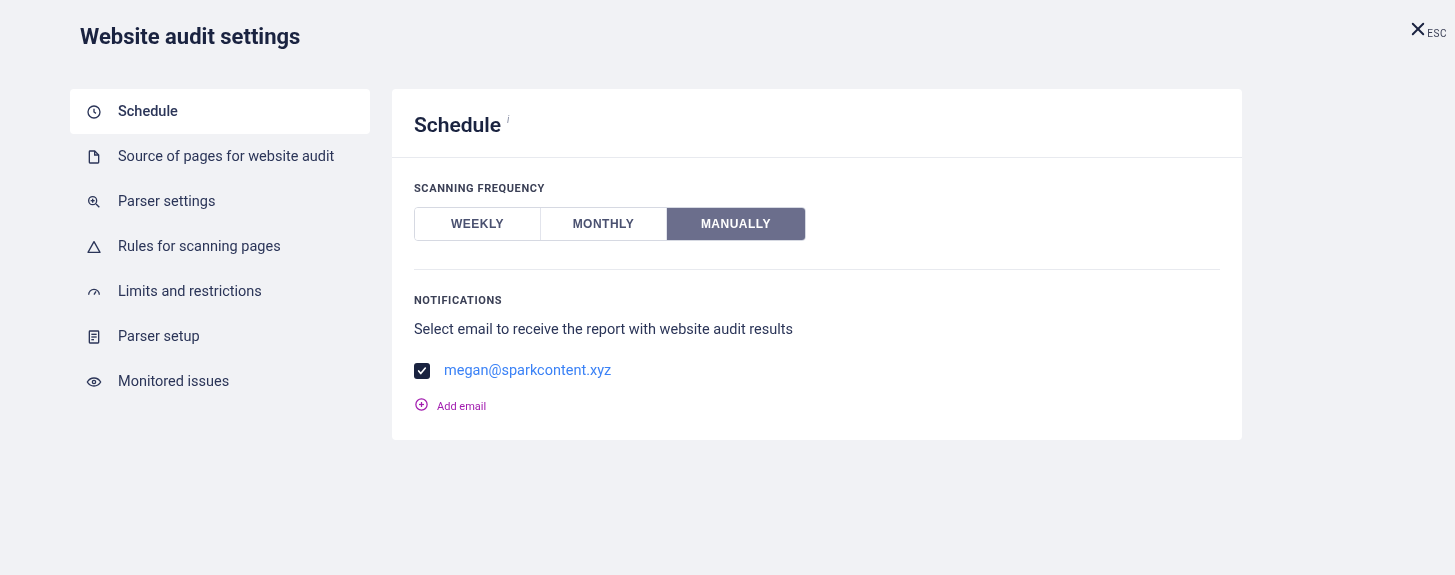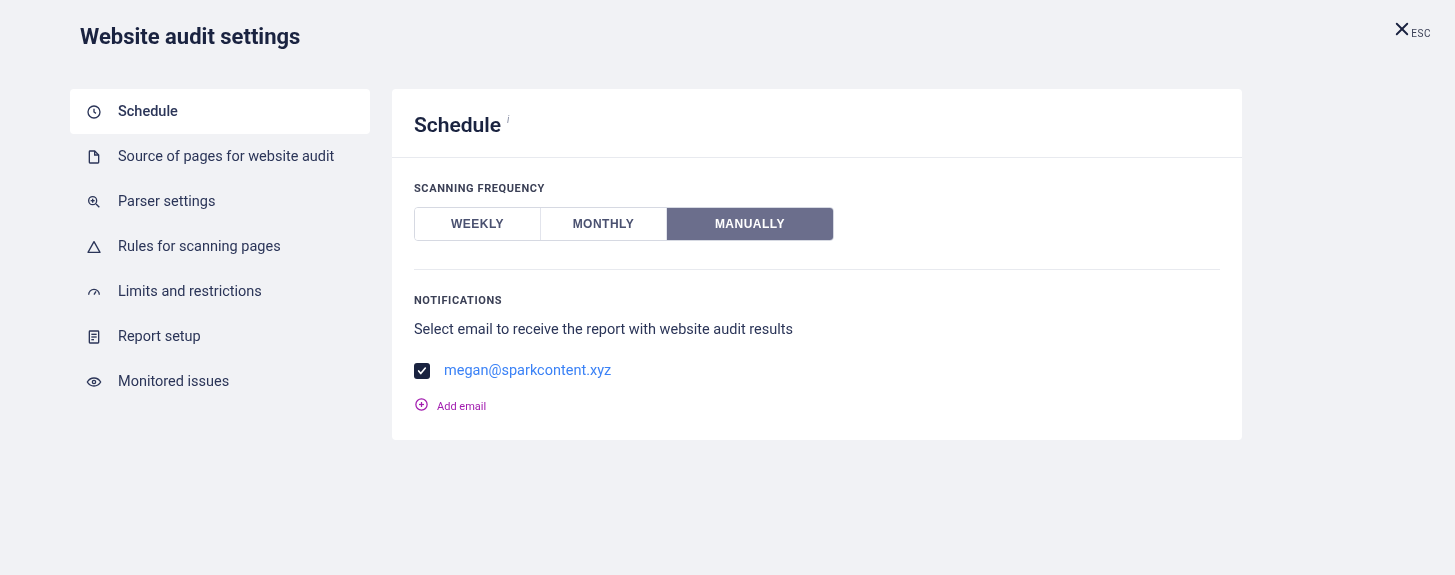--- a/index.html
+++ b/index.html
@@ -12,21 +12,21 @@
     background: #f1f2f5;
     width: 1455px;
     height: 575px;
     overflow: hidden;
     color: #1a2340;
   }
   .header {
     display: flex;
     justify-content: space-between;
     align-items: flex-start;
-    padding: 20px 24px 0 80px;
+    padding: 20px 8px 0 80px;
   }
   .page-title {
     font-size: 22px;
     font-weight: 700;
     color: #1a2340;
     margin-top: 4px;
   }
   .close-wrap {
     display: flex;
     flex-direction: row;
@@ -135,21 +135,21 @@
     width: 126px;
     cursor: pointer;
     border-right: 1px solid #e2e4ec;
   }
   .seg-btn:last-child {
     border-right: none;
   }
   .seg-btn.active {
     background: #6b6e8c;
     color: #ffffff;
-    width: 166px;
+    width: 138px;
   }
   .divider {
     margin: 28px 22px 0 22px;
     height: 1px;
     background: #e8eaef;
   }
   .email-row {
     display: flex;
     align-items: center;
     gap: 14px;
@@ -257,21 +257,21 @@
 
     <div class="nav-item">
       <span class="icon">
         <svg viewBox="0 0 24 24" fill="none" stroke="currentColor" stroke-width="2">
           <rect x="5" y="3" width="14" height="18" rx="1"></rect>
             <line x1="8" y1="8" x2="16" y2="8"></line>
             <line x1="8" y1="12" x2="16" y2="12"></line>
             <line x1="8" y1="16" x2="12" y2="16"></line>
         </svg>
       </span>
-      <span>Report setup</span>
+      <span>Parser setup</span>
     </div>
 
     <div class="nav-item">
       <span class="icon">
         <svg viewBox="0 0 24 24" fill="none" stroke="currentColor" stroke-width="2">
           <path d="M2 12s3.5-6 10-6 10 6 10 6-3.5 6-10 6-10-6-10-6z"></path>
             <circle cx="12" cy="12" r="2.5"></circle>
         </svg>
       </span>
       <span>Monitored issues</span>

